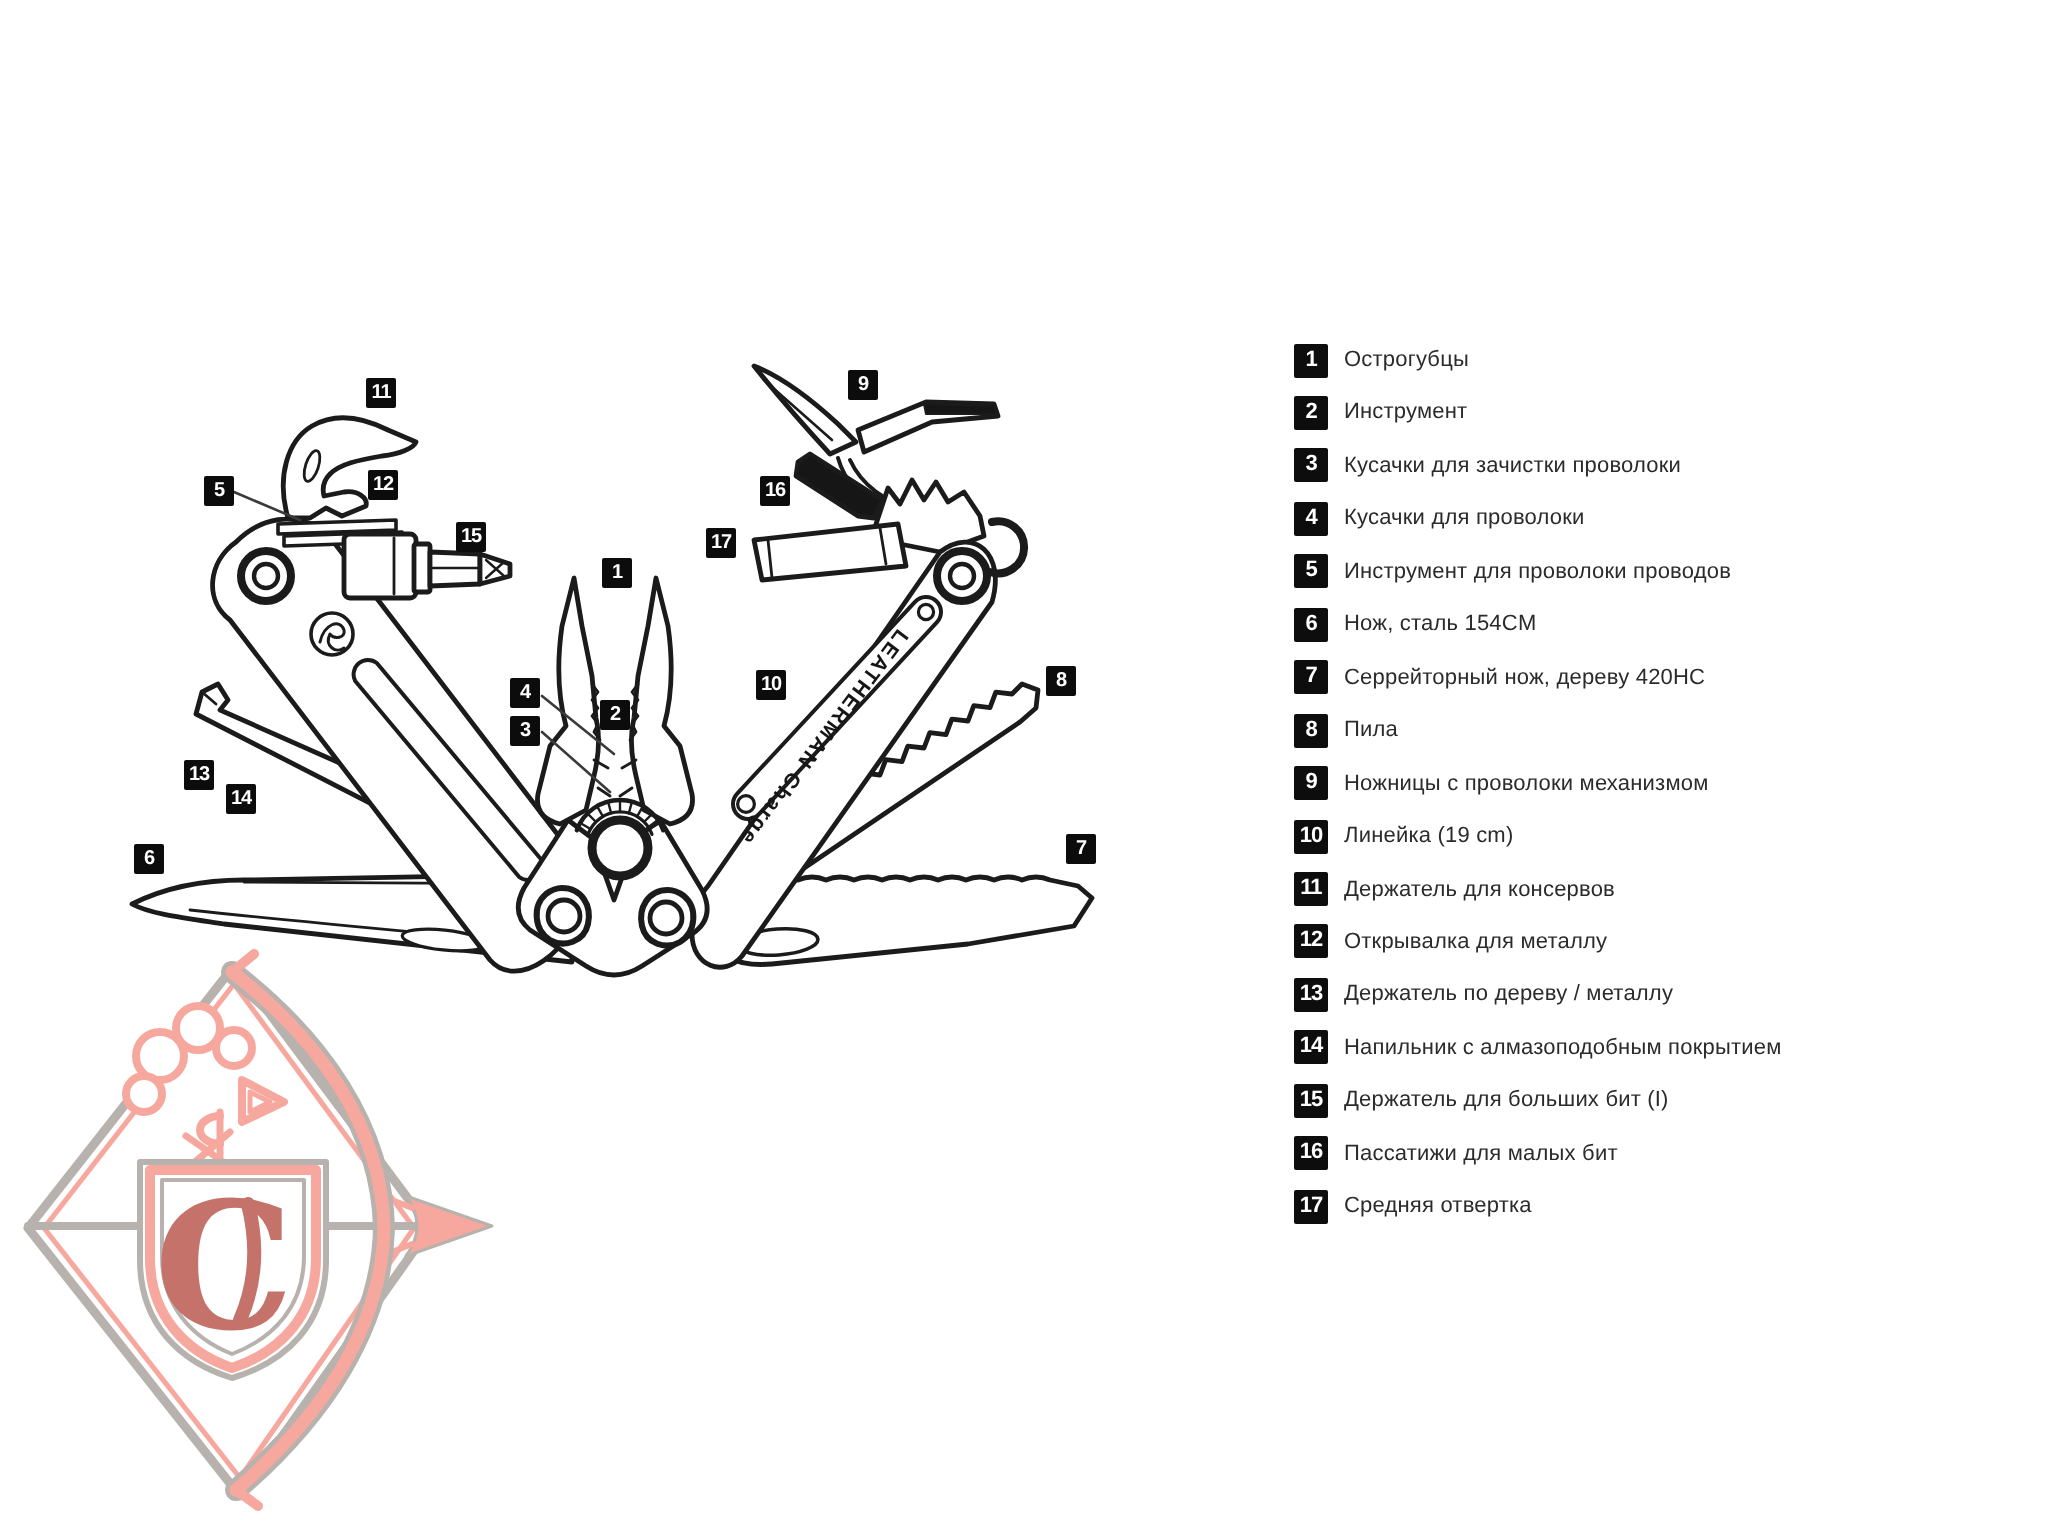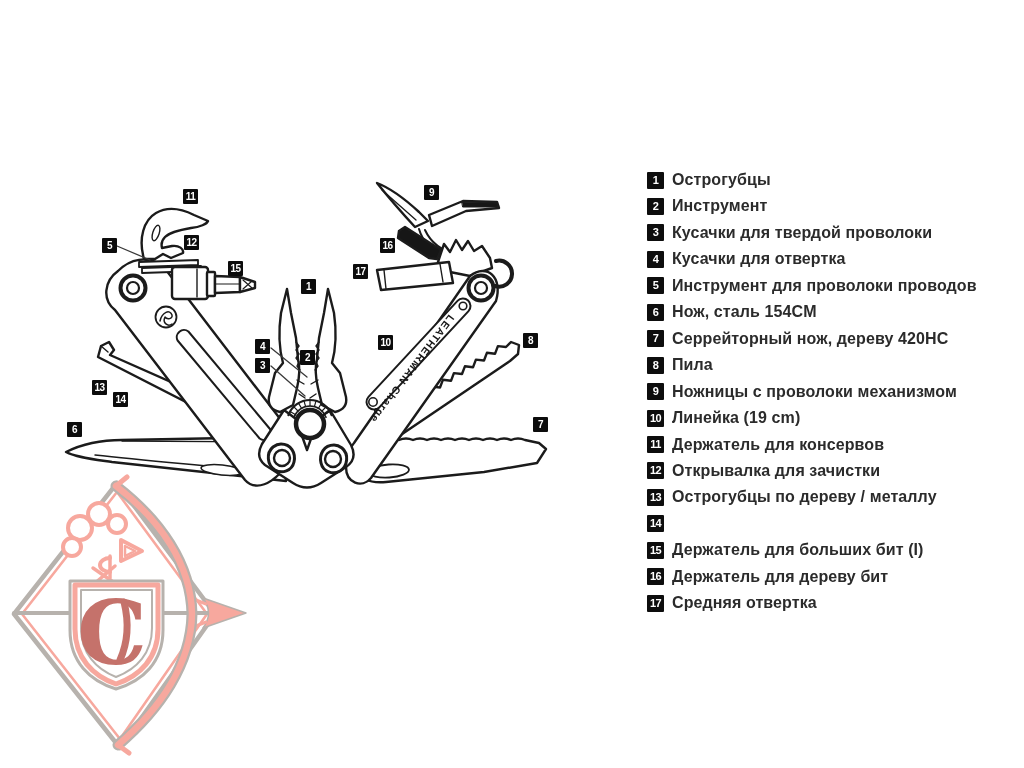--- a/index.html
+++ b/index.html
@@ -19,23 +19,22 @@
   #legend{position:absolute;left:647px;top:167px;width:330px;}
   .legend-row{
     position:absolute;left:0;height:26px;display:flex;align-items:center;
   }
   .legend-num{
     width:17px;height:17px;background:#0d0d0d;color:#fff;border-radius:1px;
     font-size:11px;font-weight:bold;text-align:center;line-height:17px;
     flex:0 0 17px;letter-spacing:-0.5px;
   }
   .legend-label{
-    margin-left:8px;font-size:16px;color:#2b2b2b;white-space:nowrap;
+    margin-left:8px;font-size:11px;color:#2b2b2b;white-space:nowrap;
     letter-spacing:0.1px;
-    font-weight:bold;
   }
 </style>
 </head>
 <body>
 
 <div id="stage">
 
 <svg id="art" width="1024" height="768" viewBox="0 0 1024 768">
 
   <g opacity="0.85" stroke-linejoin="round" stroke-linecap="round" fill="none">
@@ -219,25 +218,25 @@
       <div class="legend-row" style="top: 0px;">
         <span class="legend-num">1</span>
         <span class="legend-label">Острогубцы</span>
       </div>
       <div class="legend-row" style="top: 26.45px;">
         <span class="legend-num">2</span>
         <span class="legend-label">Инструмент</span>
       </div>
       <div class="legend-row" style="top: 52.9px;">
         <span class="legend-num">3</span>
-        <span class="legend-label">Кусачки для твердой проволоки</span>
+        <span class="legend-label">Кусачки для зачистки проволоки</span>
       </div>
       <div class="legend-row" style="top: 79.35px;">
         <span class="legend-num">4</span>
-        <span class="legend-label">Кусачки для отвертка</span>
+        <span class="legend-label">Кусачки для проволоки</span>
       </div>
       <div class="legend-row" style="top: 105.8px;">
         <span class="legend-num">5</span>
         <span class="legend-label">Инструмент для проволоки проводов</span>
       </div>
       <div class="legend-row" style="top: 132.25px;">
         <span class="legend-num">6</span>
         <span class="legend-label">Нож, сталь 154CM</span>
       </div>
       <div class="legend-row" style="top: 158.7px;">
@@ -255,36 +254,37 @@
       <div class="legend-row" style="top: 238.05px;">
         <span class="legend-num">10</span>
         <span class="legend-label">Линейка (19 cm)</span>
       </div>
       <div class="legend-row" style="top: 264.5px;">
         <span class="legend-num">11</span>
         <span class="legend-label">Держатель для консервов</span>
       </div>
       <div class="legend-row" style="top: 290.95px;">
         <span class="legend-num">12</span>
-        <span class="legend-label">Открывалка для зачистки</span>
+        <span class="legend-label">Открывалка для металлу</span>
       </div>
       <div class="legend-row" style="top: 317.4px;">
         <span class="legend-num">13</span>
-        <span class="legend-label">Острогубцы по дереву / металлу</span>
+        <span class="legend-label">Держатель по дереву / металлу</span>
       </div>
       <div class="legend-row" style="top: 343.85px;">
         <span class="legend-num">14</span>
+        <span class="legend-label">Напильник с алмазоподобным покрытием</span>
       </div>
       <div class="legend-row" style="top: 370.3px;">
         <span class="legend-num">15</span>
         <span class="legend-label">Держатель для больших бит (I)</span>
       </div>
       <div class="legend-row" style="top: 396.75px;">
         <span class="legend-num">16</span>
-        <span class="legend-label">Держатель для дереву бит</span>
+        <span class="legend-label">Пассатижи для малых бит</span>
       </div>
       <div class="legend-row" style="top: 423.2px;">
         <span class="legend-num">17</span>
         <span class="legend-label">Средняя отвертка</span>
       </div>
     </div>
 
 </div>
 
 </body></html>

